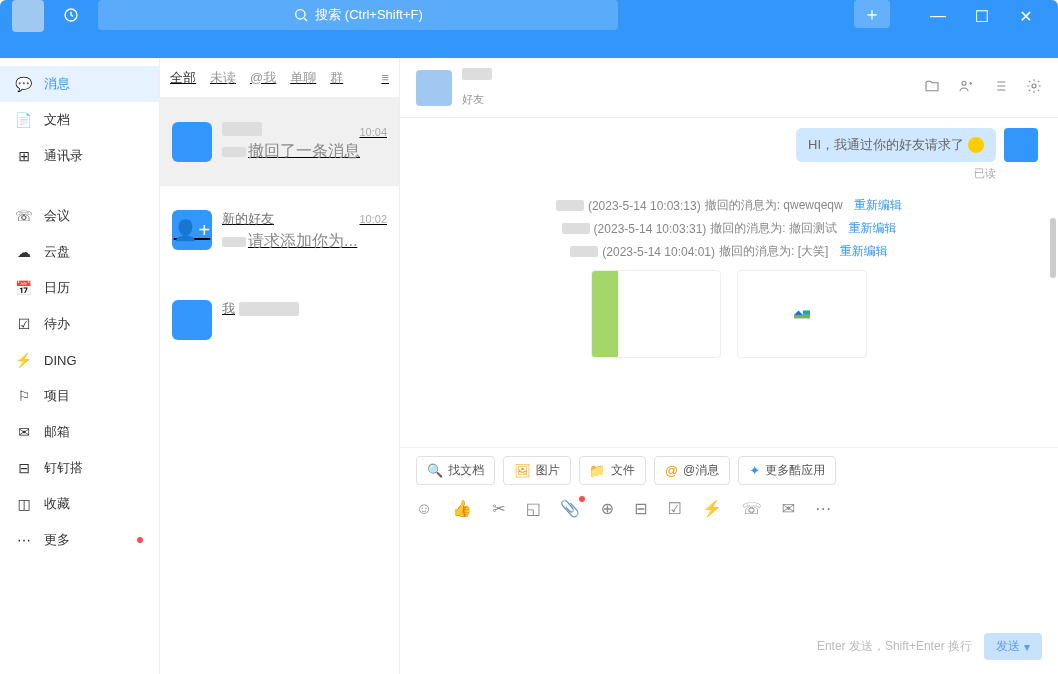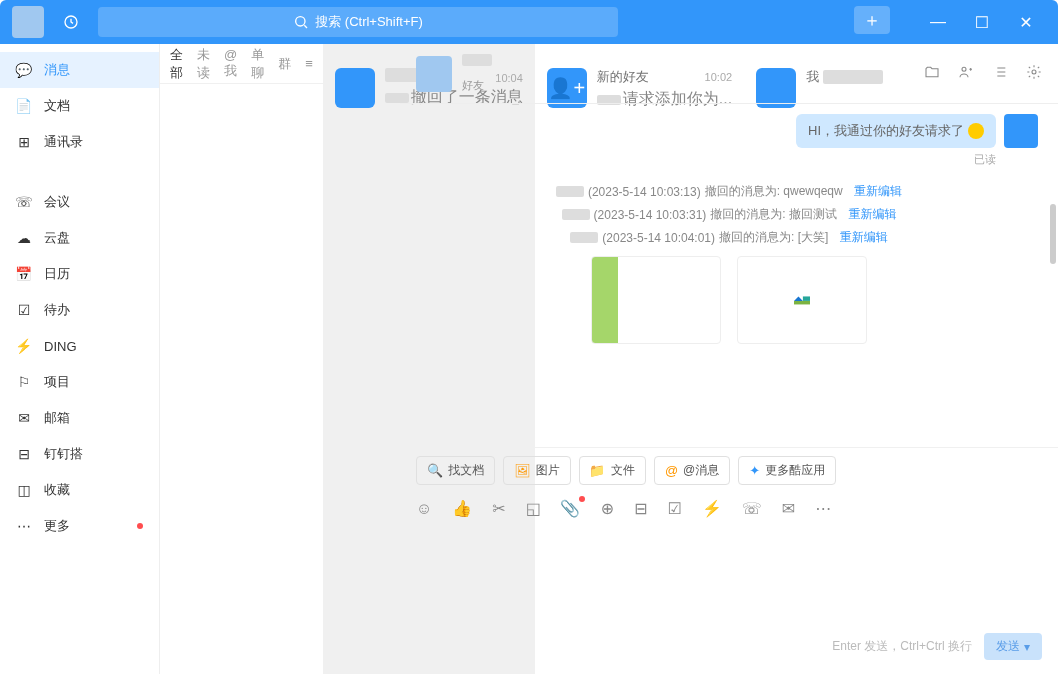--- a/index.html
+++ b/index.html
@@ -1,32 +1,32 @@
 <!DOCTYPE html>
 <html><head>
 <meta charset="utf-8">
 <style>
 * { margin: 0; padding: 0; box-sizing: border-box; font-family: -apple-system, "PingFang SC", "Microsoft YaHei", sans-serif; }
 body { background: #fff; width: 1058px; height: 674px; overflow: hidden; border-radius: 6px; }
 .app { display: flex; flex-direction: column; height: 100%; }
-.titlebar { height: 44px; background: #3296fa; display: flex; align-items: center; padding: 0 12px; gap: 12px; }
+.titlebar { height: 58px; background: #3296fa; display: flex; padding: 0 12px; gap: 12px; }
 .avatar-sm { width: 32px; height: 32px; background: #a0c8f0; border-radius: 4px; }
 .history-btn { width: 30px; height: 30px; display:flex; align-items:center; justify-content:center; color:#fff; }
 .search-box { flex: 1; max-width: 520px; height: 30px; background: rgba(255,255,255,0.2); border-radius: 4px; display: flex; align-items: center; justify-content: center; color: #fff; font-size: 13px; gap:6px; }
 .win-controls { margin-left: auto; display: flex; gap: 4px; }
 .add-btn { width: 36px; height: 28px; background: rgba(255,255,255,0.25); border-radius:4px; display:flex;align-items:center;justify-content:center;color:#fff;font-size:18px;margin-right:24px; }
 .win-btn { width: 40px; height: 32px; display:flex;align-items:center;justify-content:center;color:#fff; }
 .main { flex:1; display:flex; overflow:hidden; }
 .sidebar { width: 160px; background:#fff; border-right:1px solid #eee; padding-top:8px; }
 .nav-item { height: 36px; display:flex; align-items:center; padding:0 16px; gap:12px; font-size:13px; color:#333; cursor:pointer; position:relative; }
 .nav-item.active { background:#e6f2ff; color:#3296fa; }
 .nav-item .icon { width:16px; display:flex; align-items:center; justify-content:center; font-size:14px; }
 .nav-sep { height: 24px; }
 .nav-dot { width:6px;height:6px;background:#ff4d4f;border-radius:50%;position:absolute;right:16px; }
-.conv-list { width: 240px; border-right:1px solid #eee; display:flex; flex-direction:row; }
+.conv-list { width: 240px; border-right:1px solid #eee; display:flex; flex-direction:column;text-decoration:underline; }
 .conv-tabs { height:40px; display:flex; align-items:center; padding:0 10px; gap:14px; font-size:13px; color:#999; border-bottom:1px solid #f0f0f0; }
 .conv-tabs .tab.active { color:#333; font-weight:500; }
 .conv-tabs .more { margin-left:auto; }
 .conv-item { padding:24px 12px; display:flex; gap:10px; cursor:pointer; }
 .conv-item.selected { background:#f0f0f0; }
 .conv-avatar { width:40px;height:40px;background:#3296fa;border-radius:6px;display:flex;align-items:center;justify-content:center;color:#fff;font-size:18px;flex-shrink:0; }
 .conv-body { flex:1; overflow:hidden; }
 .conv-top { display:flex; justify-content:space-between; align-items:baseline; }
 .conv-name { font-size:13px; color:#737373; display:flex;align-items:center;gap:4px; }
 .conv-name .blur { background:#ddd; color:transparent; border-radius:2px; width:40px; height:14px; display:inline-block; }
@@ -288,19 +288,19 @@
         <span class="ti">⊟</span>
         <span class="ti">☑</span>
         <span class="ti">⚡</span>
         <span class="ti">☏</span>
         <span class="ti">✉</span>
         <span class="ti">⋯</span>
       </div>
 
       <div class="input-area">
         <div class="send-row">
-          <span>Enter 发送，Ctrl+Ctrl 换行</span>
+          <span>Enter 发送，Shift+Enter 换行</span>
           <span class="send-btn"><span>发送</span> ▾</span>
         </div>
       </div>
     </div>
   </div>
 </div>
 
 </body></html>

